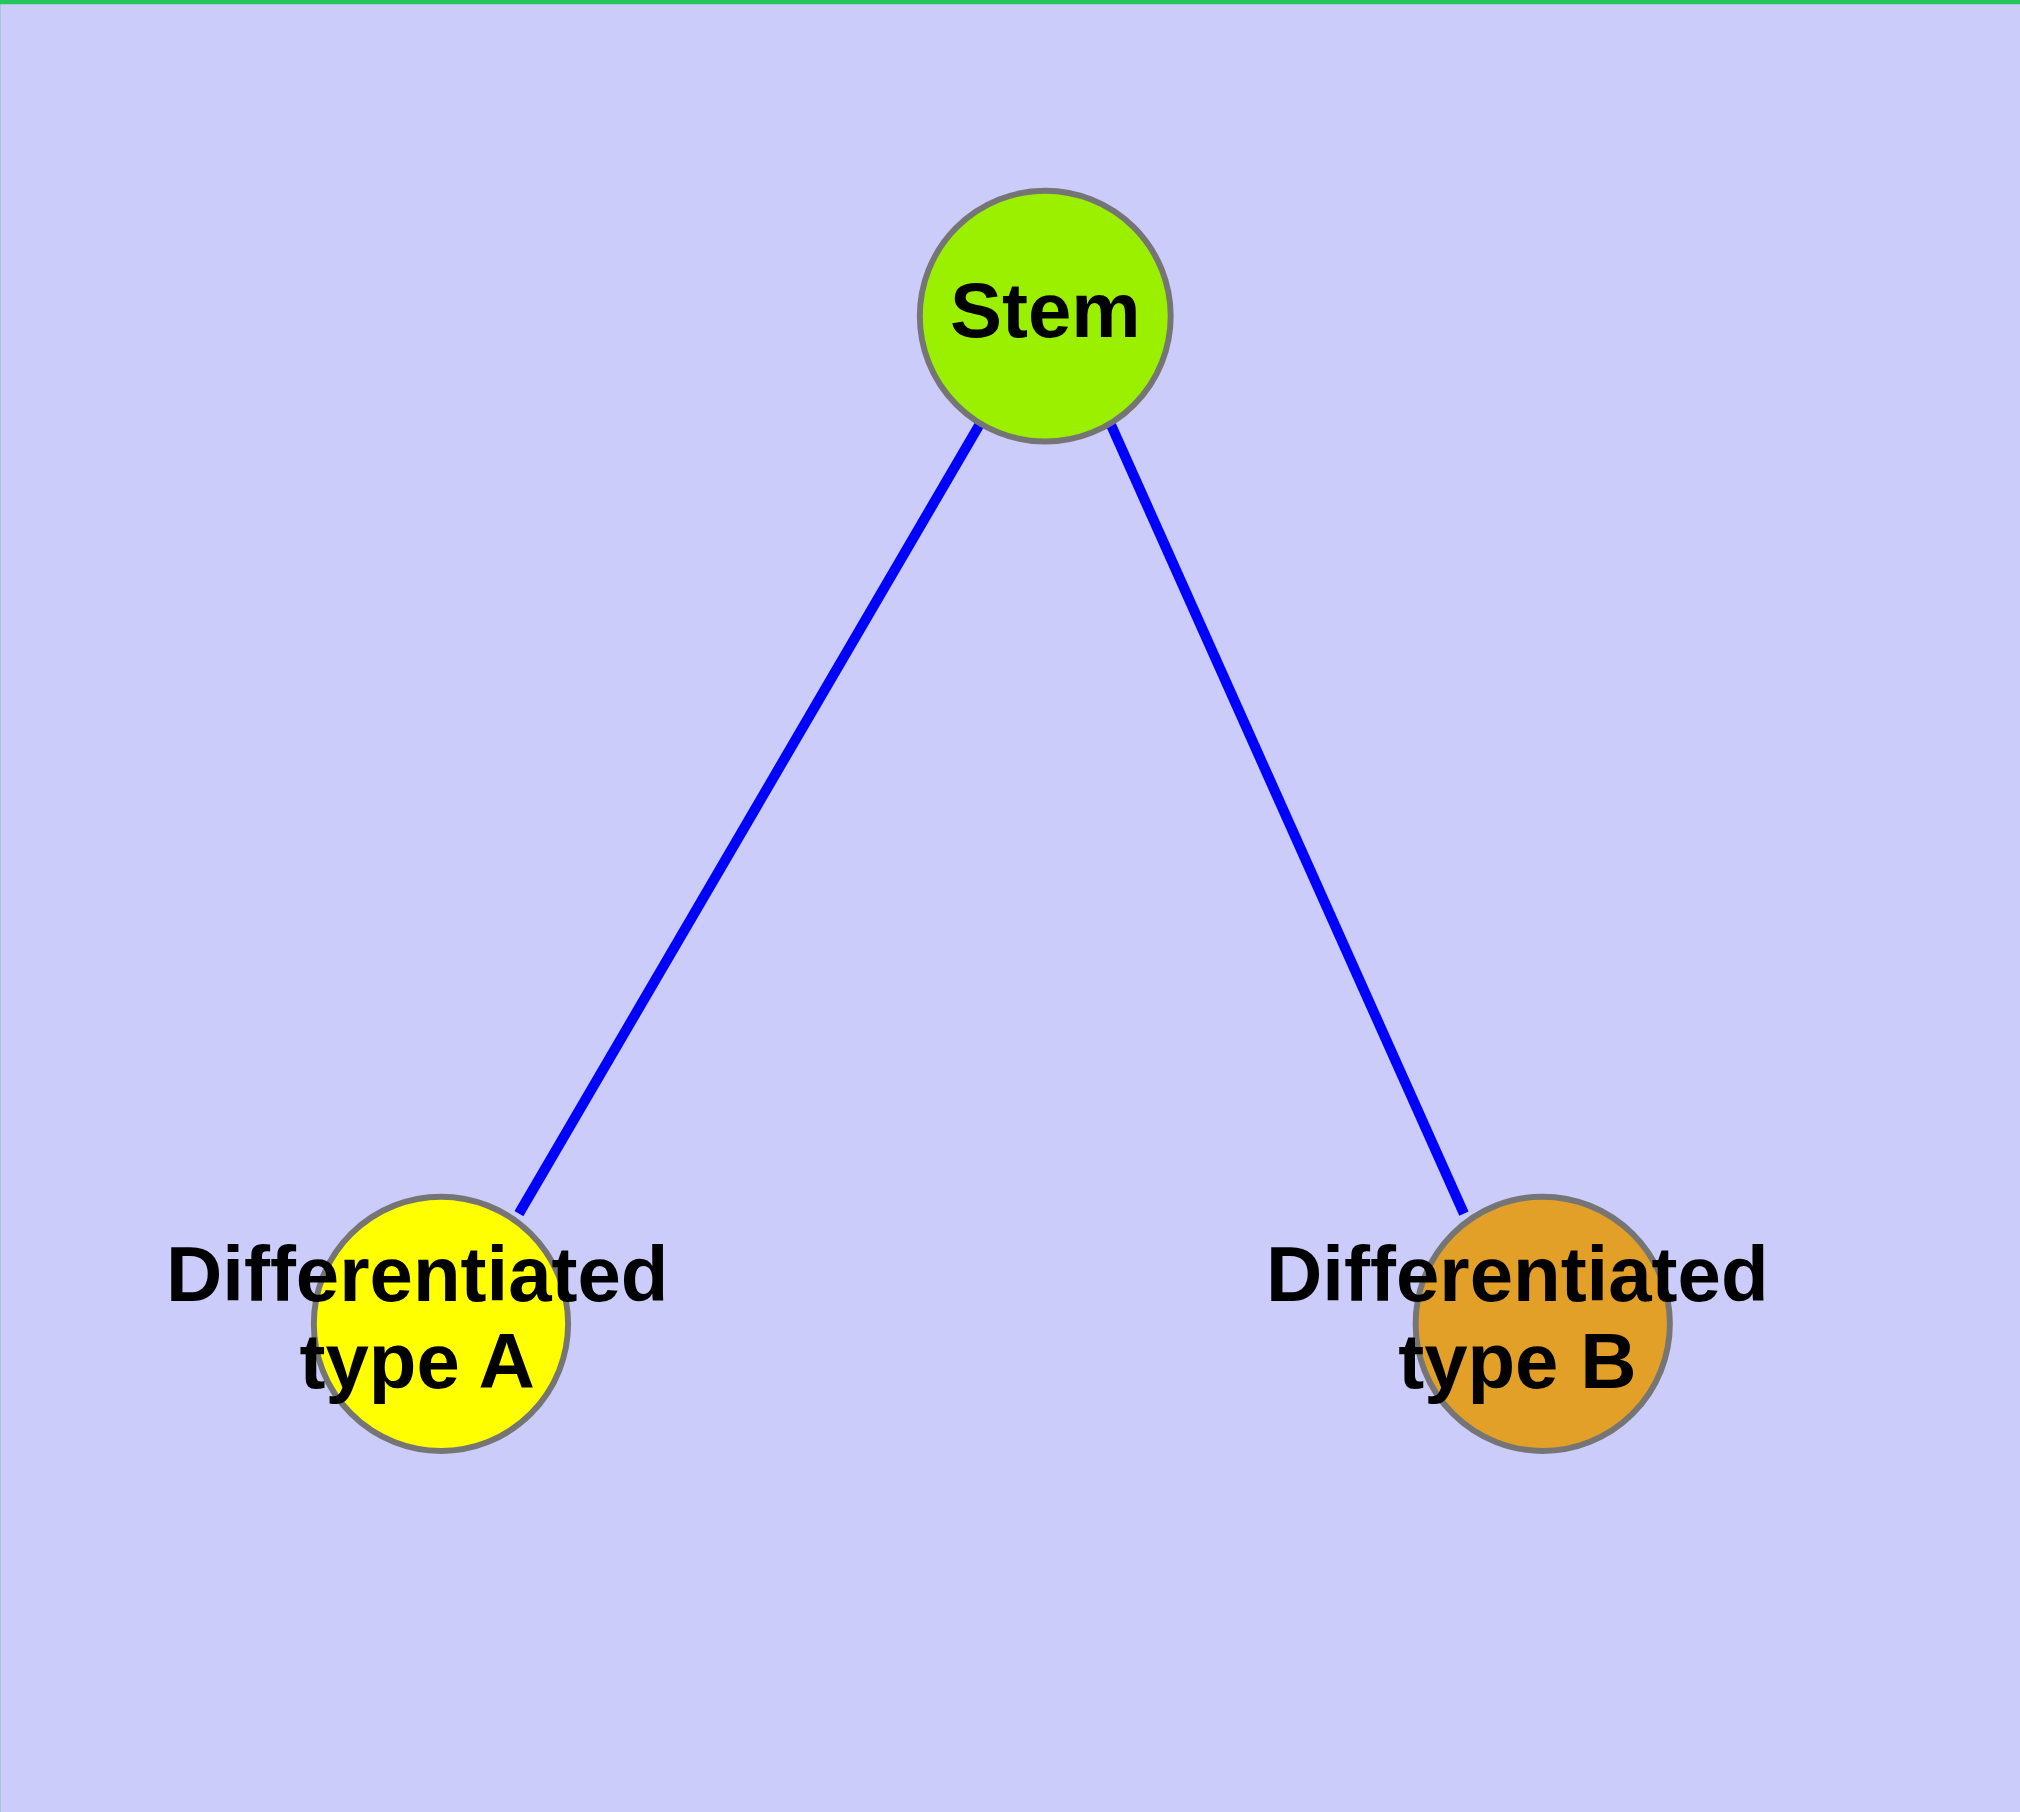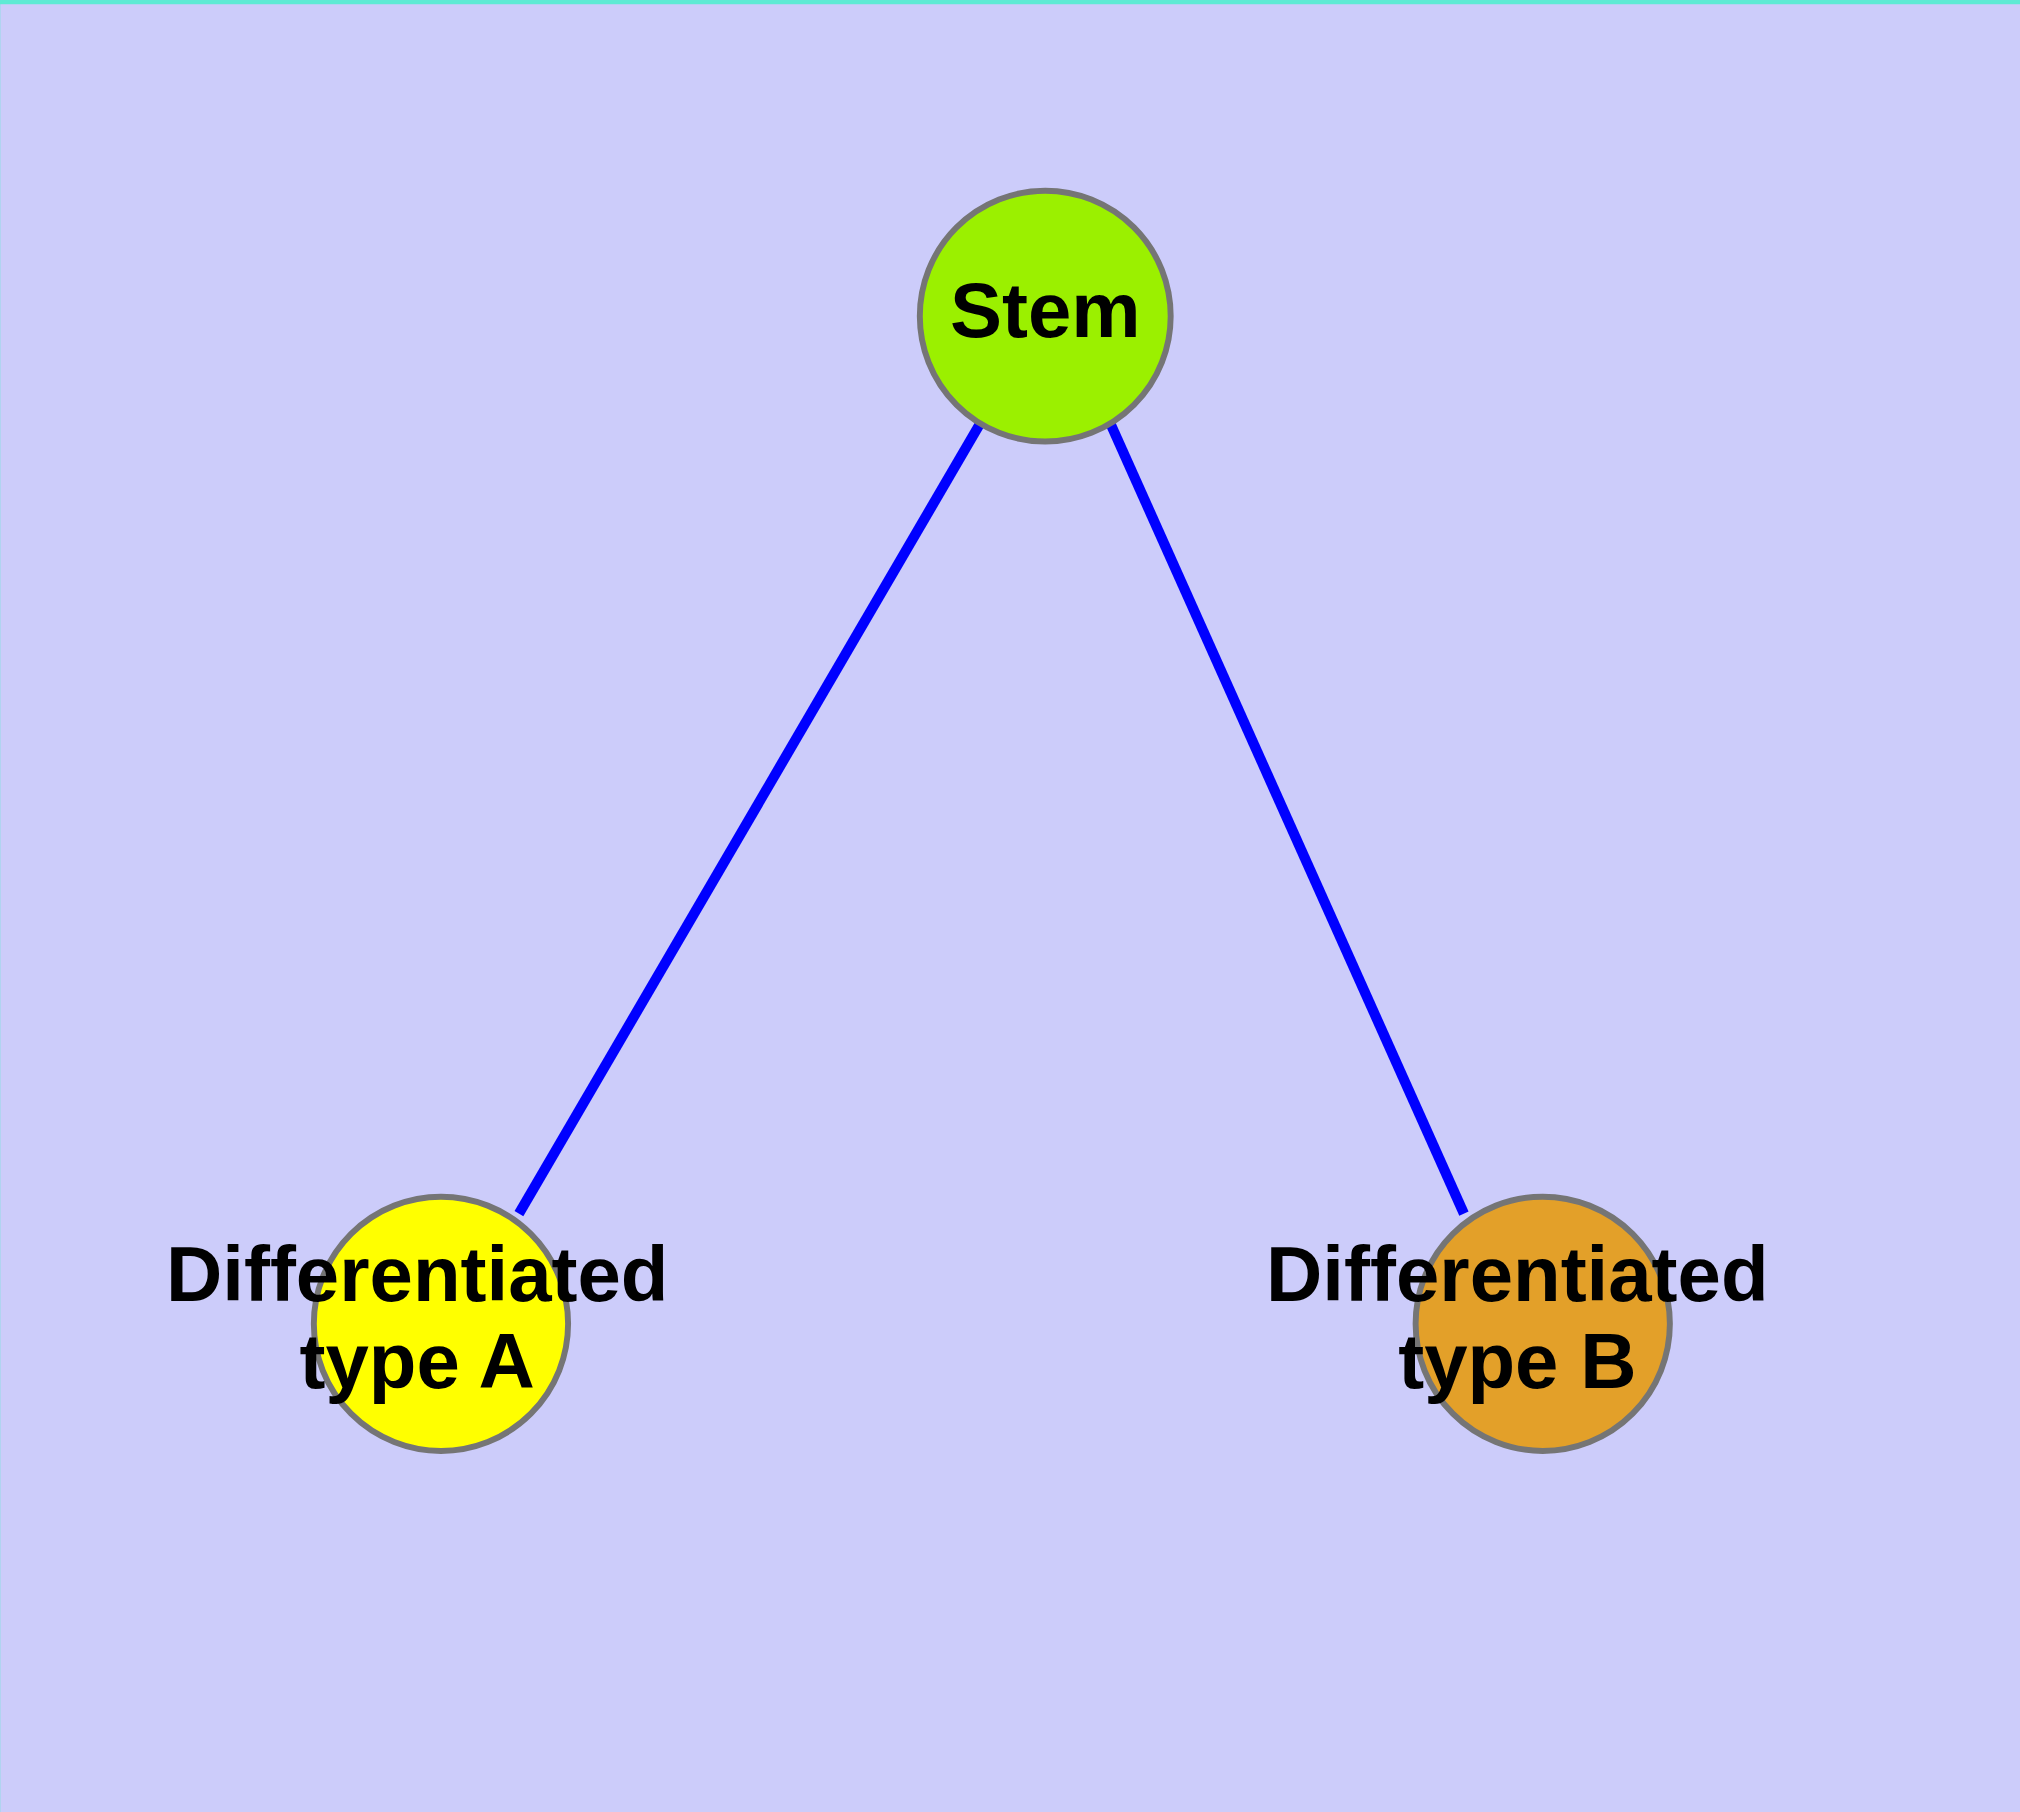--- a/index.html
+++ b/index.html
@@ -31,21 +31,21 @@
     font-family: "Liberation Sans", sans-serif;
     font-weight: bold;
     fill: #000000;
     text-anchor: middle;
     dominant-baseline: middle;
   }
 </style>
 </head>
 <body>
 
-<div id="canvas" style="background: #5eead4;">
+<div id="canvas" style="background: #22c55e;">
   <svg id="graph-svg" viewBox="0 0 2384 2138">
 
     <rect id="bg-rect" x="0" y="5" width="2384" height="2133" fill="#ccccfa"></rect>
 
     <g id="edges-layer">
         <line x1="1156" y1="500" x2="612" y2="1432" stroke="#0000ff" stroke-width="12" stroke-linecap="butt"></line>
         <line x1="1310" y1="500" x2="1727" y2="1432" stroke="#0000ff" stroke-width="12" stroke-linecap="butt"></line>
       </g>
     <g id="nodes-layer">
         <circle cx="1233" cy="373" r="148" fill="#9bf000" stroke="#757575" stroke-width="7"></circle>

